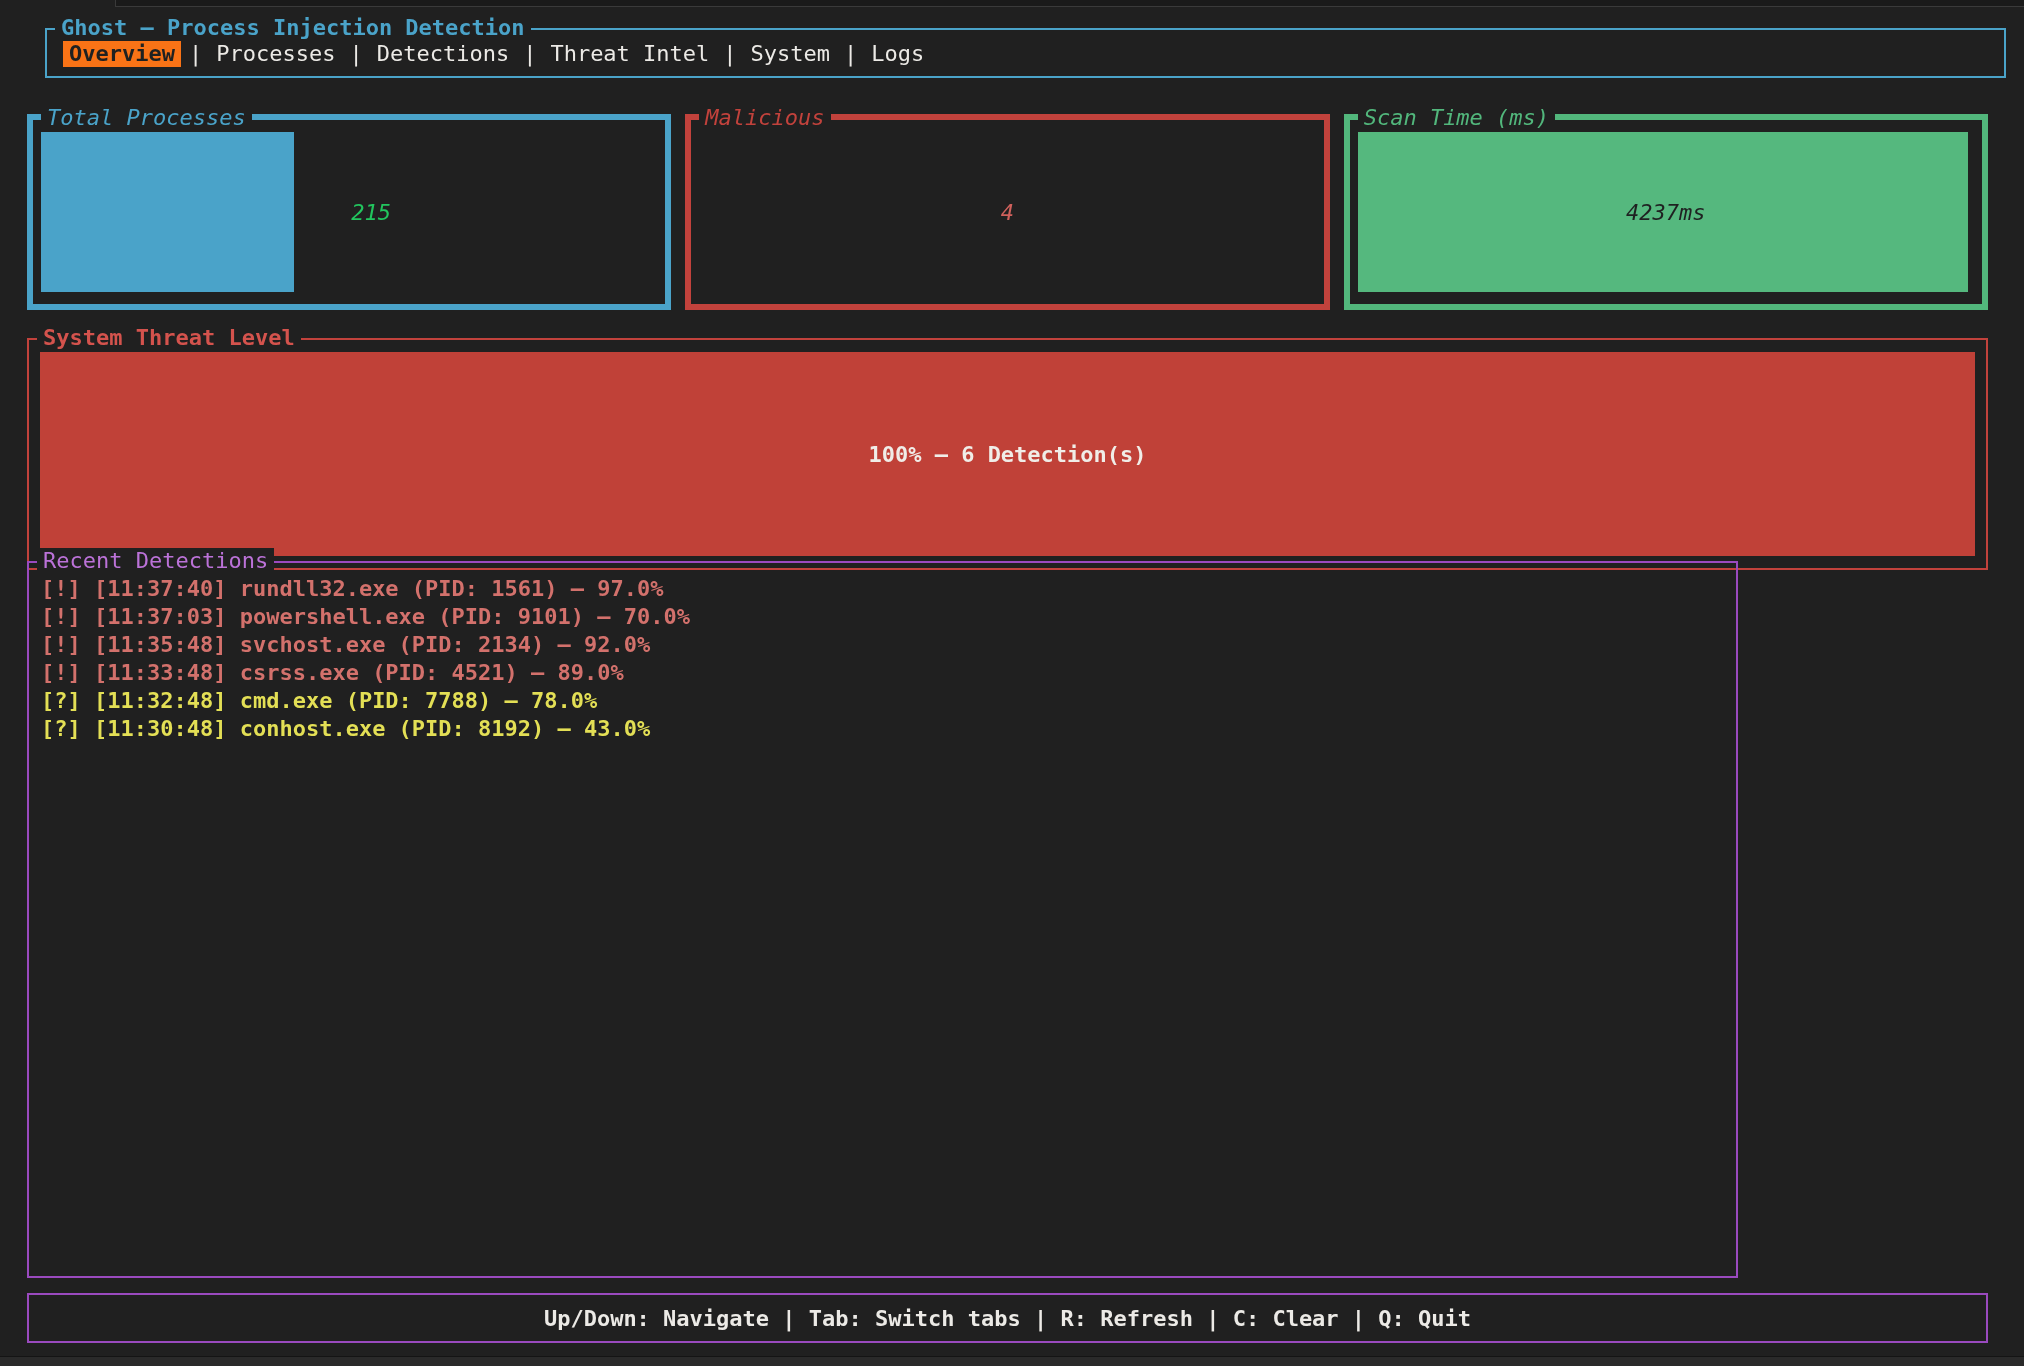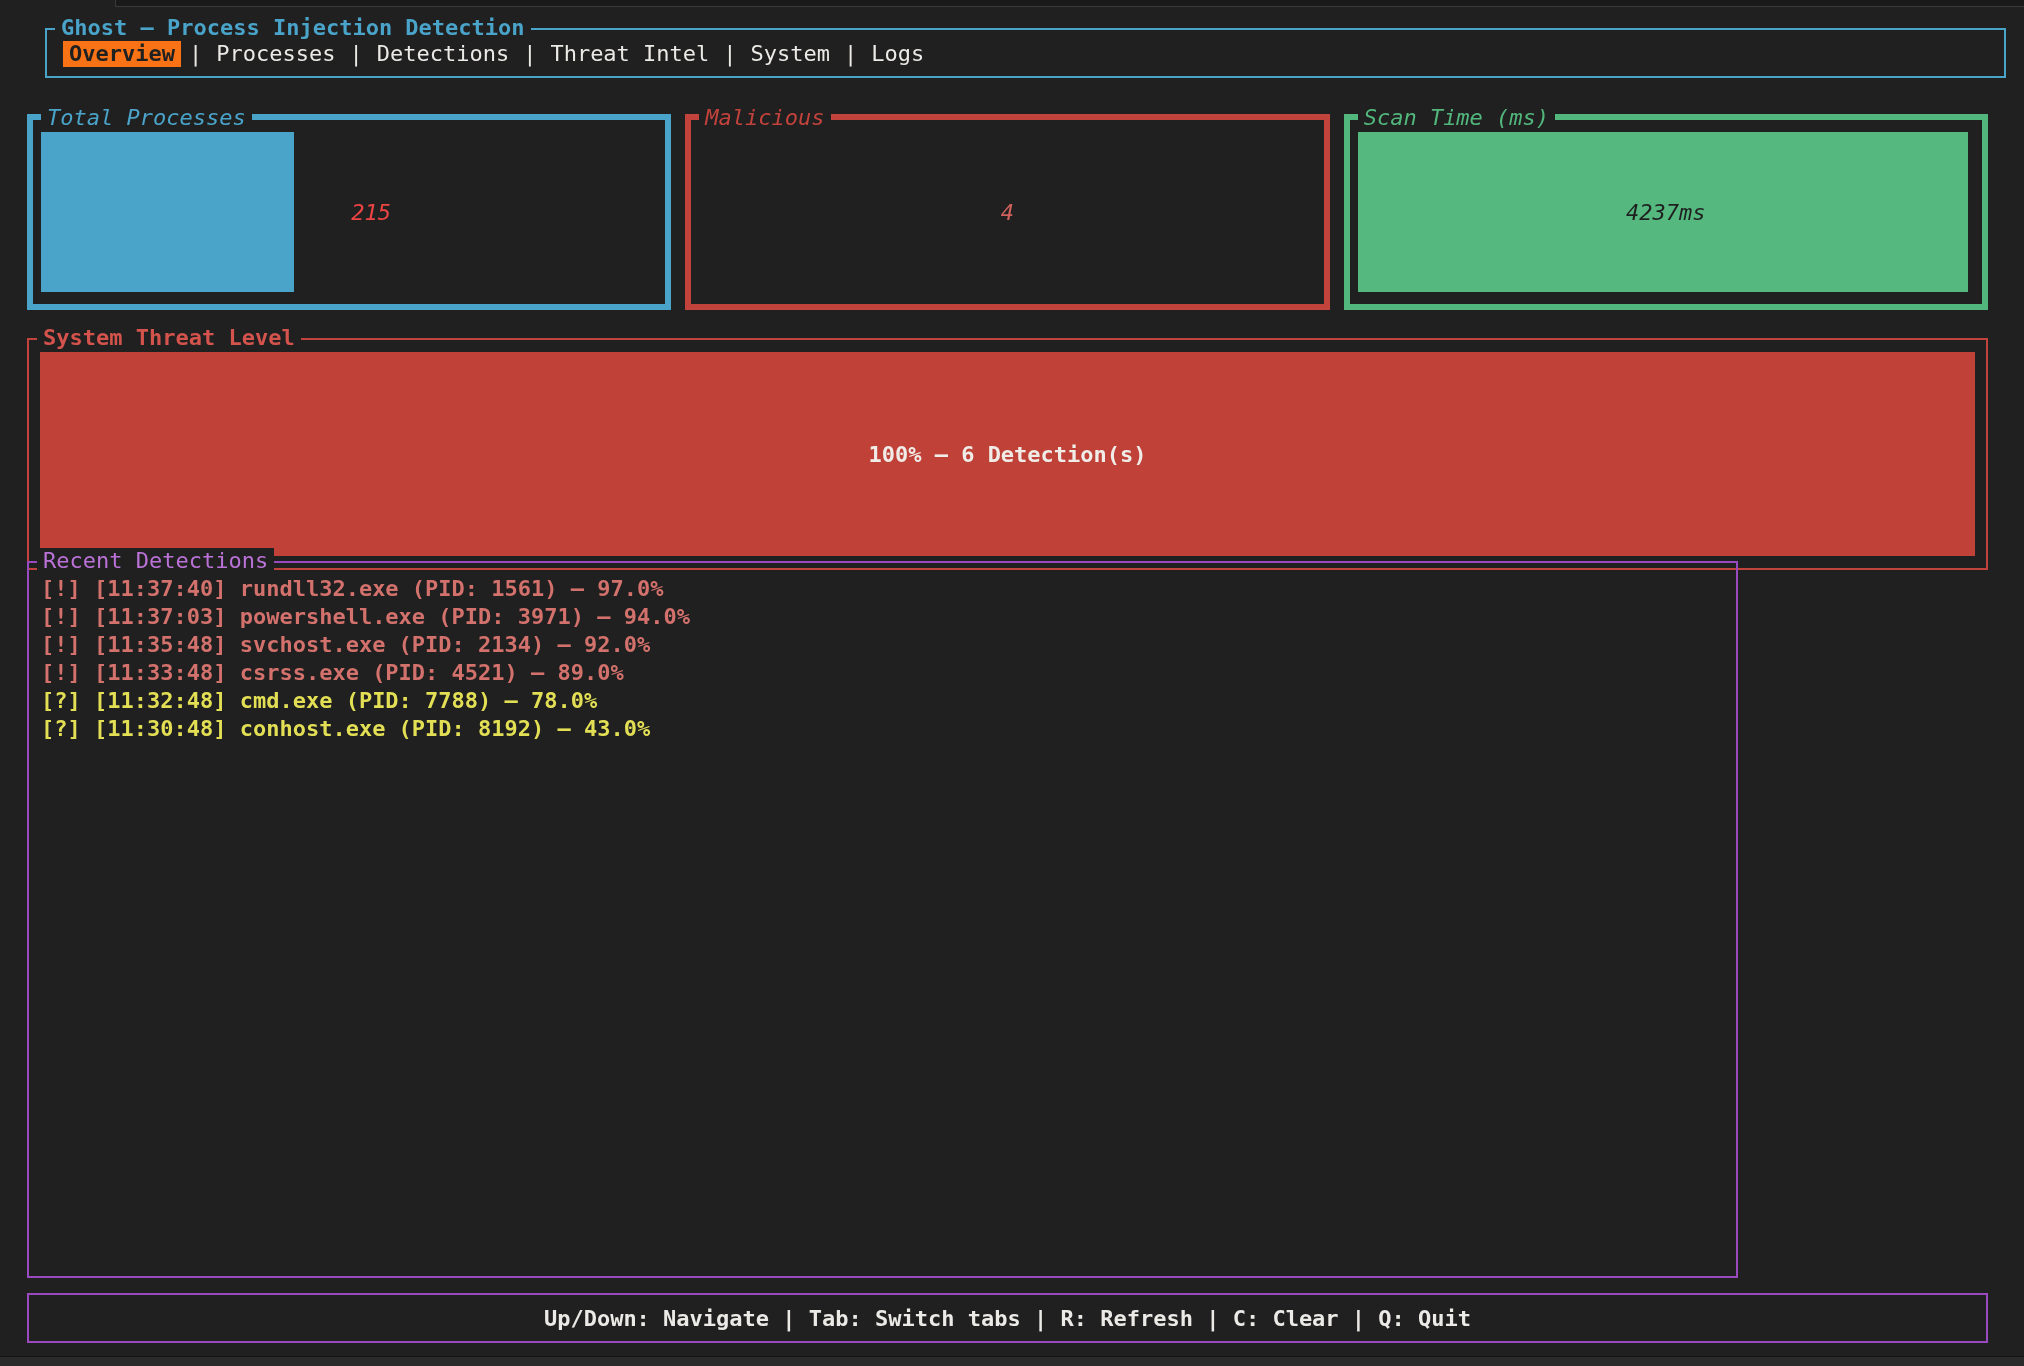--- a/index.html
+++ b/index.html
@@ -80,21 +80,21 @@
       <span class="tab" style="color: rgb(236, 234, 230);">Logs</span>
     </div>
   </div>
 
   <div class="stats-row">
 
     <div class="stat-panel" style="border-color: rgb(74, 163, 201);">
       <span class="panel-title" style="color: rgb(74, 163, 201);">Total Processes</span>
       <div class="gauge">
         <div class="gauge-fill" style="background-color: rgb(74, 163, 201); width: 41%;"></div>
-        <span class="gauge-label" style="color: #ef4444; padding-left: 44px;">215</span>
+        <span class="gauge-label" style="color: #22c55e; padding-left: 44px;">215</span>
       </div>
     </div>
 
 
     <div class="stat-panel" style="border-color: rgb(194, 66, 60);">
       <span class="panel-title" style="color: rgb(194, 66, 60);">Malicious</span>
       <div class="gauge">
         <div class="gauge-fill" style="background-color: rgb(194, 66, 60); width: 0%;"></div>
         <span class="gauge-label" style="color: rgb(208, 97, 92);">4</span>
       </div>
@@ -115,21 +115,21 @@
     <div class="gauge">
       <div class="gauge-fill" style="background-color: rgb(192, 65, 56); width: 100%;"></div>
       <span class="gauge-label bold" style="color: rgb(240, 237, 232);">100% — 6 Detection(s)</span>
     </div>
   </div>
 
   <div class="panel detections" style="border-color: rgb(154, 74, 191);">
     <span class="panel-title" style="color: rgb(187, 114, 216);">Recent Detections</span>
     <div class="det-list">
       <div class="det-item" style="color: rgb(211, 113, 108);">[!] [11:37:40] rundll32.exe (PID: 1561) — 97.0%</div>
-      <div class="det-item" style="color: rgb(211, 113, 108);">[!] [11:37:03] powershell.exe (PID: 3971) — 94.0%</div>
+      <div class="det-item" style="color: rgb(211, 113, 108);">[!] [11:37:03] powershell.exe (PID: 9101) — 70.0%</div>
       <div class="det-item" style="color: rgb(211, 113, 108);">[!] [11:35:48] svchost.exe (PID: 2134) — 92.0%</div>
       <div class="det-item" style="color: rgb(211, 113, 108);">[!] [11:33:48] csrss.exe (PID: 4521) — 89.0%</div>
       <div class="det-item" style="color: rgb(227, 223, 85);">[?] [11:32:48] cmd.exe (PID: 7788) — 78.0%</div>
       <div class="det-item" style="color: rgb(227, 223, 85);">[?] [11:30:48] conhost.exe (PID: 8192) — 43.0%</div>
     </div>
   </div>
 
   <div class="panel statusbar" style="border-color: rgb(154, 74, 191);">
     <span class="statusbar-text" style="color: rgb(236, 234, 230);">Up/Down: Navigate | Tab: Switch tabs | R: Refresh | C: Clear | Q: Quit</span>
   </div>

